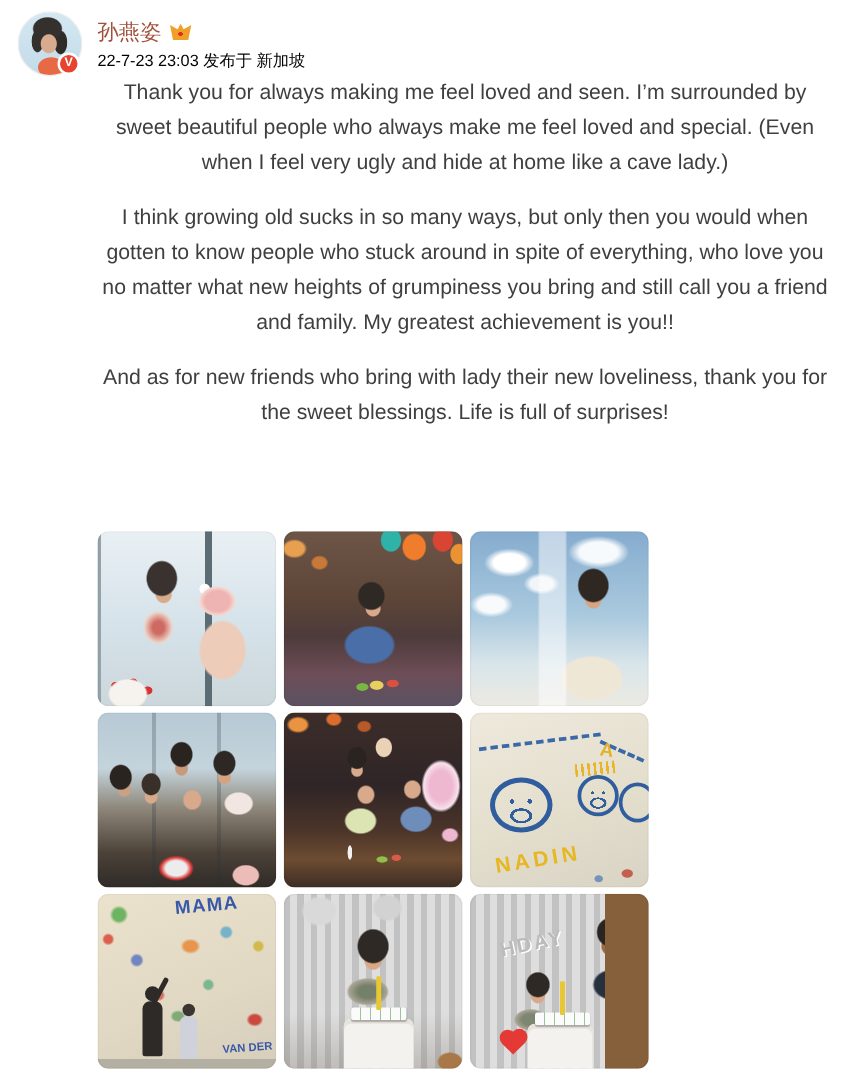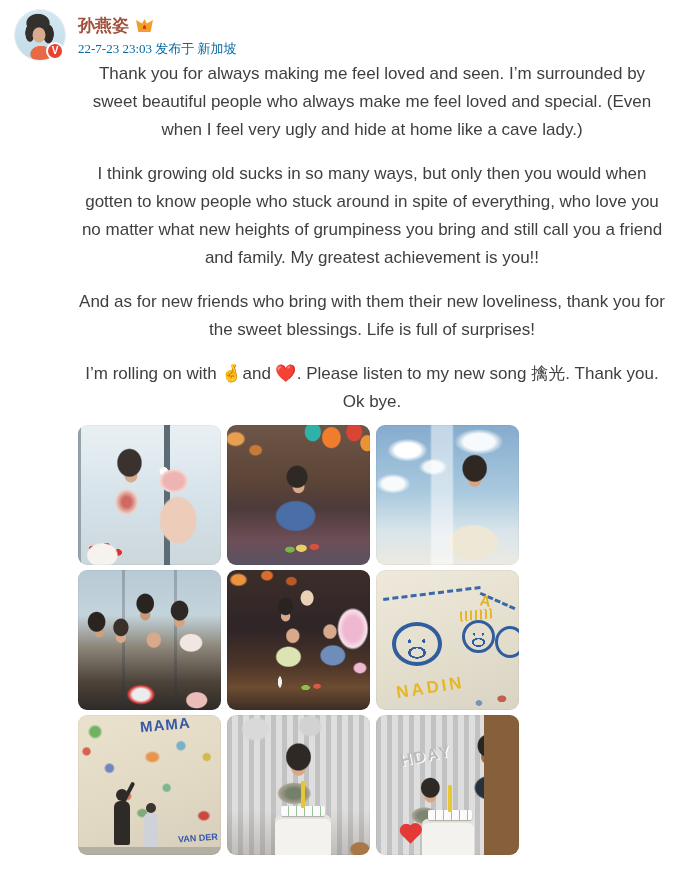--- a/index.html
+++ b/index.html
@@ -13,25 +13,25 @@
       radial-gradient(11px 13px at 48% 50%, #d8ab8e 0 55%, transparent 62%),
       radial-gradient(19px 15px at 46% 26%, #33302e 0 58%, transparent 64%),
       radial-gradient(8px 15px at 30% 46%, #33302e 0 55%, transparent 62%),
       radial-gradient(9px 16px at 67% 48%, #2e2b29 0 55%, transparent 62%),
       linear-gradient(180deg,#d3e8f2 0%,#c3dbe8 100%);
     border:1px solid #eee;box-sizing:border-box;cursor:pointer;}
   .vbadge{position:absolute;left:46px;top:42px;width:18px;height:18px;border-radius:50%;
     background:#e8432e;border:2px solid #fff;box-sizing:border-box;color:#fff;
     font-size:10px;font-weight:bold;display:flex;align-items:center;justify-content:center;line-height:1;}
   .name-row{position:absolute;left:78px;top:14px;display:flex;align-items:center;gap:7px;}
-  .name{font-size:17px;font-weight:700;color:#a1503b;cursor:pointer;}
+  .name{font-size:17px;font-weight:400;color:#a1503b;cursor:pointer;}
   .crown{width:17px;height:13px;display:inline-block;
     background:radial-gradient(3px 3px at 50% 62%, #e03020 0 60%, #f0a028 61%);
     clip-path:polygon(50% 0,64% 34%,100% 8%,86% 100%,14% 100%,0 8%,36% 34%);}
-  .meta{position:absolute;left:78px;top:40px;font-size:13px;color:#0369a1;font-family:Liberation Serif, serif;}
+  .meta{position:absolute;left:78px;top:40px;font-size:13px;color:#000000;}
 
   
   .content{position:absolute;left:78px;top:60px;width:588px;color:#3f3f3f;
     font-size:17px;line-height:28px;text-align:center;}
   .content p{margin:0 0 16px 0;}
   .emoji-fingers{color:#b5803f;}
   .emoji-heart{color:#e23c30;}
 
   
   .grid{position:absolute;left:78px;top:425px;display:grid;
@@ -216,24 +216,21 @@
   <div class="vbadge">V</div>
   <div class="name-row">
     <span class="name">孙燕姿</span>
     <span class="crown"></span>
   </div>
   <div class="meta">22-7-23 23:03 发布于 新加坡</div>
 
   <div class="content">
     <p>Thank you for always making me feel loved and seen. I’m surrounded by sweet beautiful people who always make me feel loved and special. (Even when I feel very ugly and hide at home like a cave lady.)</p>
     <p>I think growing old sucks in so many ways, but only then you would when gotten to know people who stuck around in spite of everything, who love you no matter what new heights of grumpiness you bring and still call you a friend and family. My greatest achievement is you!!</p>
-    <p>And as for new friends who bring with them their new loveliness, thank you for the sweet blessings.  Life is full of surprises!</p>
-    <p>
-      <span>I’m rolling on with </span><span class="emoji-fingers">🤞</span><span>and </span><span class="emoji-heart">❤️</span><span>. Please listen to my new song 擒光. Thank you. Ok bye.</span>
-    </p>
+    <p>And as for new friends who bring with lady their new loveliness, thank you for the sweet blessings.  Life is full of surprises!</p>
   </div>
 
   <div class="grid">
 
     <div class="tile p1" title="Woman resting chin on hand beside pink bouquet and strawberry cake by a window"></div>
 
     <div class="tile p2" title="Woman in denim shirt at lantern-lit restaurant table with fruit plate"></div>
 
     <div class="tile p3" title="Woman in cream shirt smiling in front of bright cloudy sky"></div>
 

